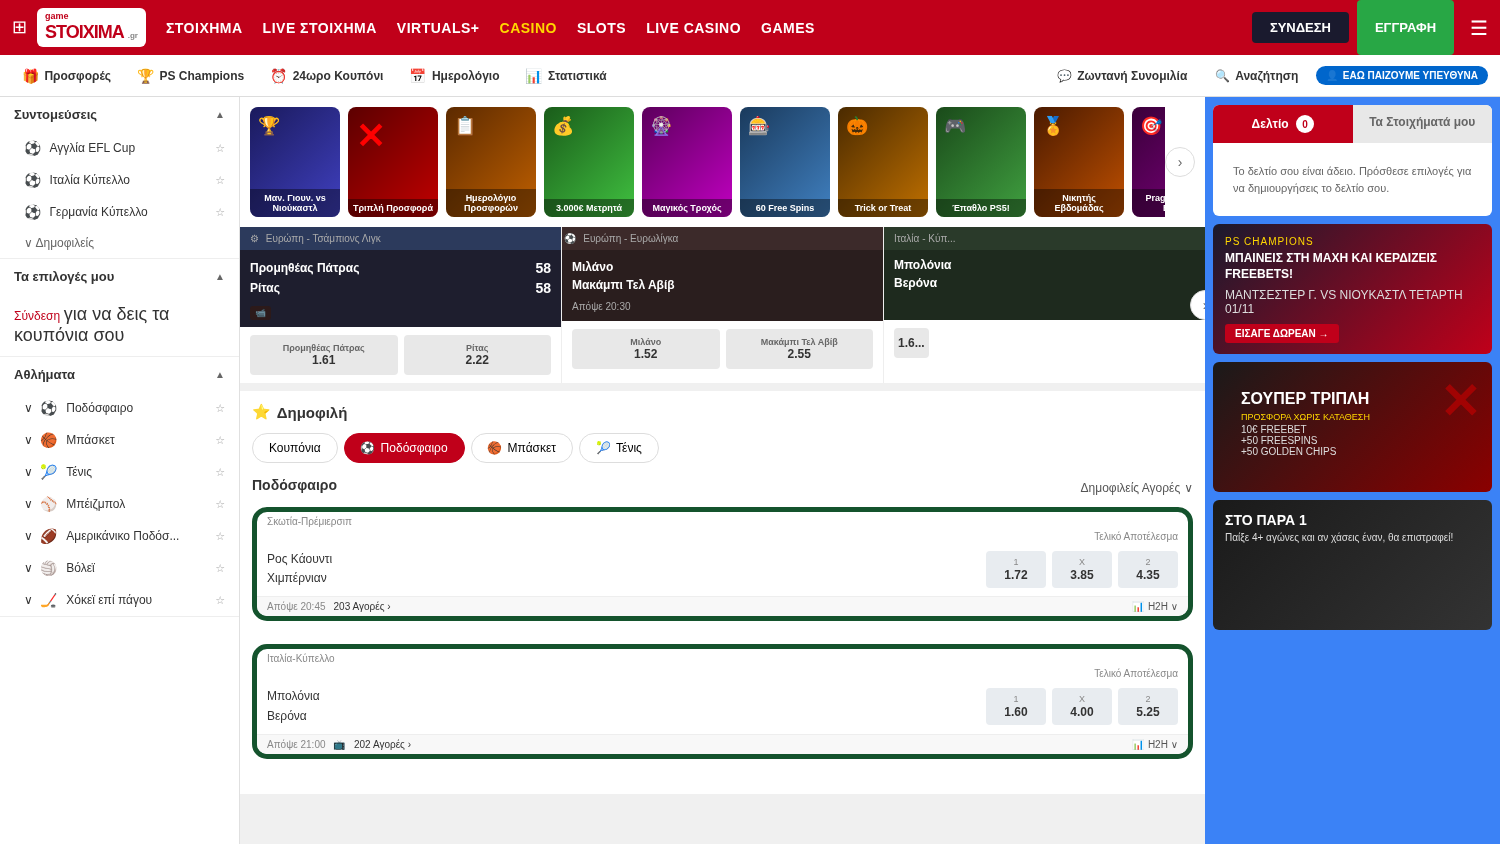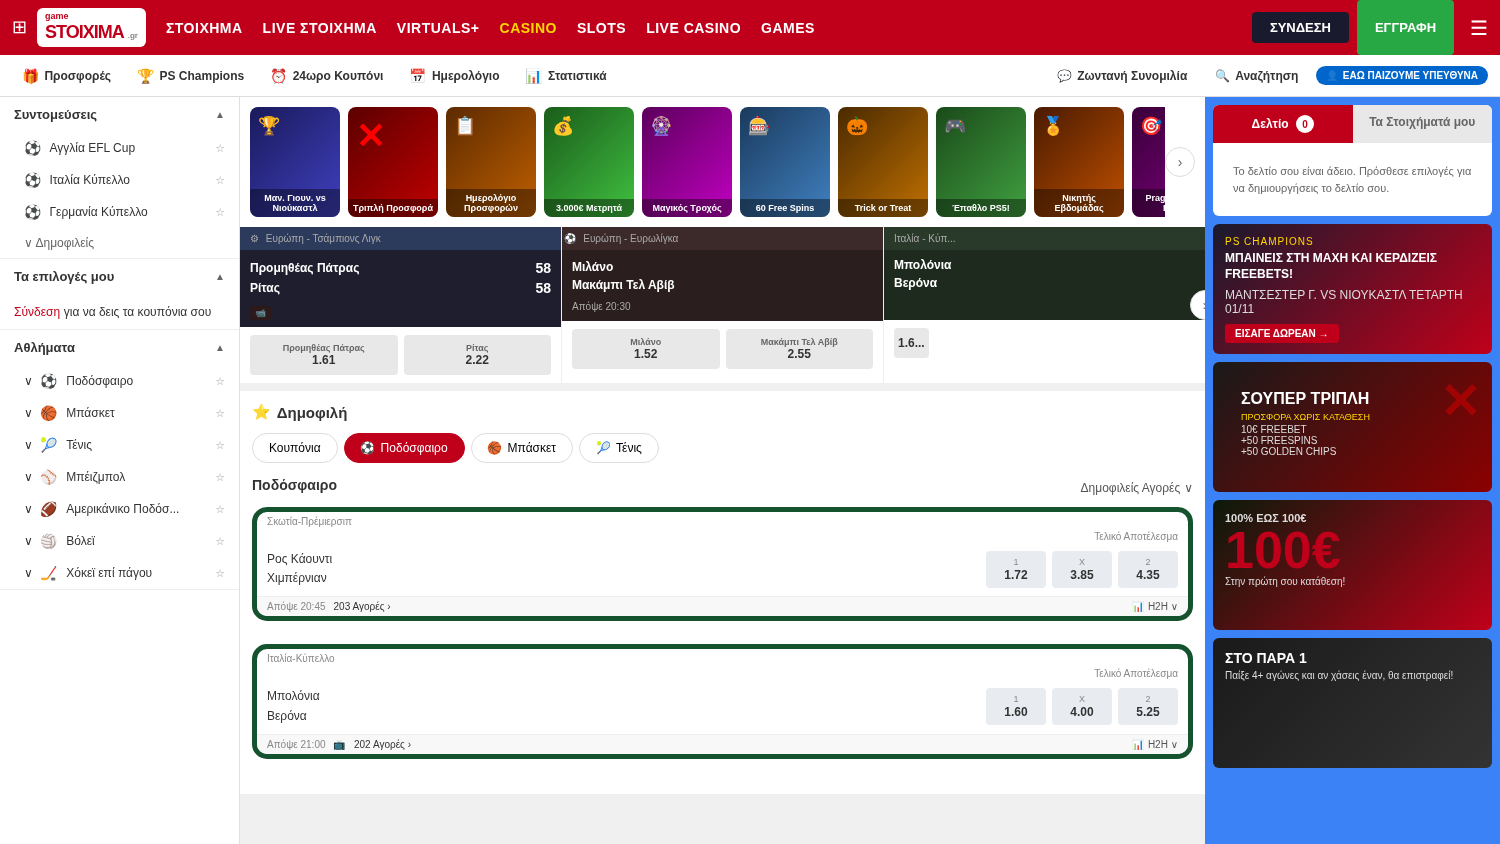--- a/index.html
+++ b/index.html
@@ -532,21 +532,21 @@
       </div>
     </div>
 
     <div class="sidebar-section">
       <div class="sidebar-section-header">
         <span>Τα επιλογές μου</span>
         <span class="chevron">▲</span>
       </div>
       <div class="sidebar-coupons-section">
         <span style="color:#c0001a;font-size:12px;cursor:pointer;">Σύνδεση</span>
-        <span style="font-size:12px;color:#333;margin-top:32px;">για να δεις τα κουπόνια σου</span>
+        <span style="font-size:18px;color:#333;margin-top:32px;">για να δεις τα κουπόνια σου</span>
       </div>
     </div>
 
     <div class="sidebar-section">
       <div class="sidebar-section-header">
         <span>Αθλήματα</span>
         <span class="chevron">▲</span>
       </div>
       <div class="sidebar-item">
         <span class="chevron">∨</span>
@@ -851,27 +851,20 @@
       <div style="padding:28px;color:white;">
         <div style="font-size:16px;font-weight:900;color:white;line-height:1.1;">ΣΟΥΠΕΡ ΤΡΙΠΛΗ</div>
         <div style="font-size:9px;color:#ffd700;margin-top:4px;">ΠΡΟΣΦΟΡΑ ΧΩΡΙΣ ΚΑΤΑΘΕΣΗ</div>
         <div style="font-size:10px;color:#ddd;margin-top:2px;">10€ FREEBET</div>
         <div style="font-size:10px;color:#ddd;">+50 FREESPINS</div>
         <div style="font-size:10px;color:#ddd;">+50 GOLDEN CHIPS</div>
         <div style="position:absolute;right:10px;top:10px;font-size:50px;color:rgba(200,0,0,0.6);font-weight:900;">✕</div>
       </div>
     </div>
 
-    <div class="promo-card promo-bg-3" style="background:linear-gradient(135deg,#0a1a0a,#c0001a);">
-      <div style="padding:12px;color:white;">
-        <div style="font-size:11px;color:#ddd;font-weight:bold;">100% ΕΩΣ 100€</div>
-        <div style="font-size:52px;font-weight:900;color:#c0001a;line-height:1;">100€</div>
-        <div style="font-size:10px;color:#ddd;">Στην πρώτη σου κατάθεση!</div>
-      </div>
-    </div>
 
     <div class="promo-card promo-bg-4">
       <div style="padding:12px;color:white;">
         <div style="font-size:14px;font-weight:900;color:white;">ΣΤΟ ΠΑΡΑ 1</div>
         <div style="font-size:10px;color:#ddd;margin-top:4px;">Παίξε 4+ αγώνες και αν χάσεις έναν, θα επιστραφεί!</div>
       </div>
     </div>
 
   </aside>
 </div>

